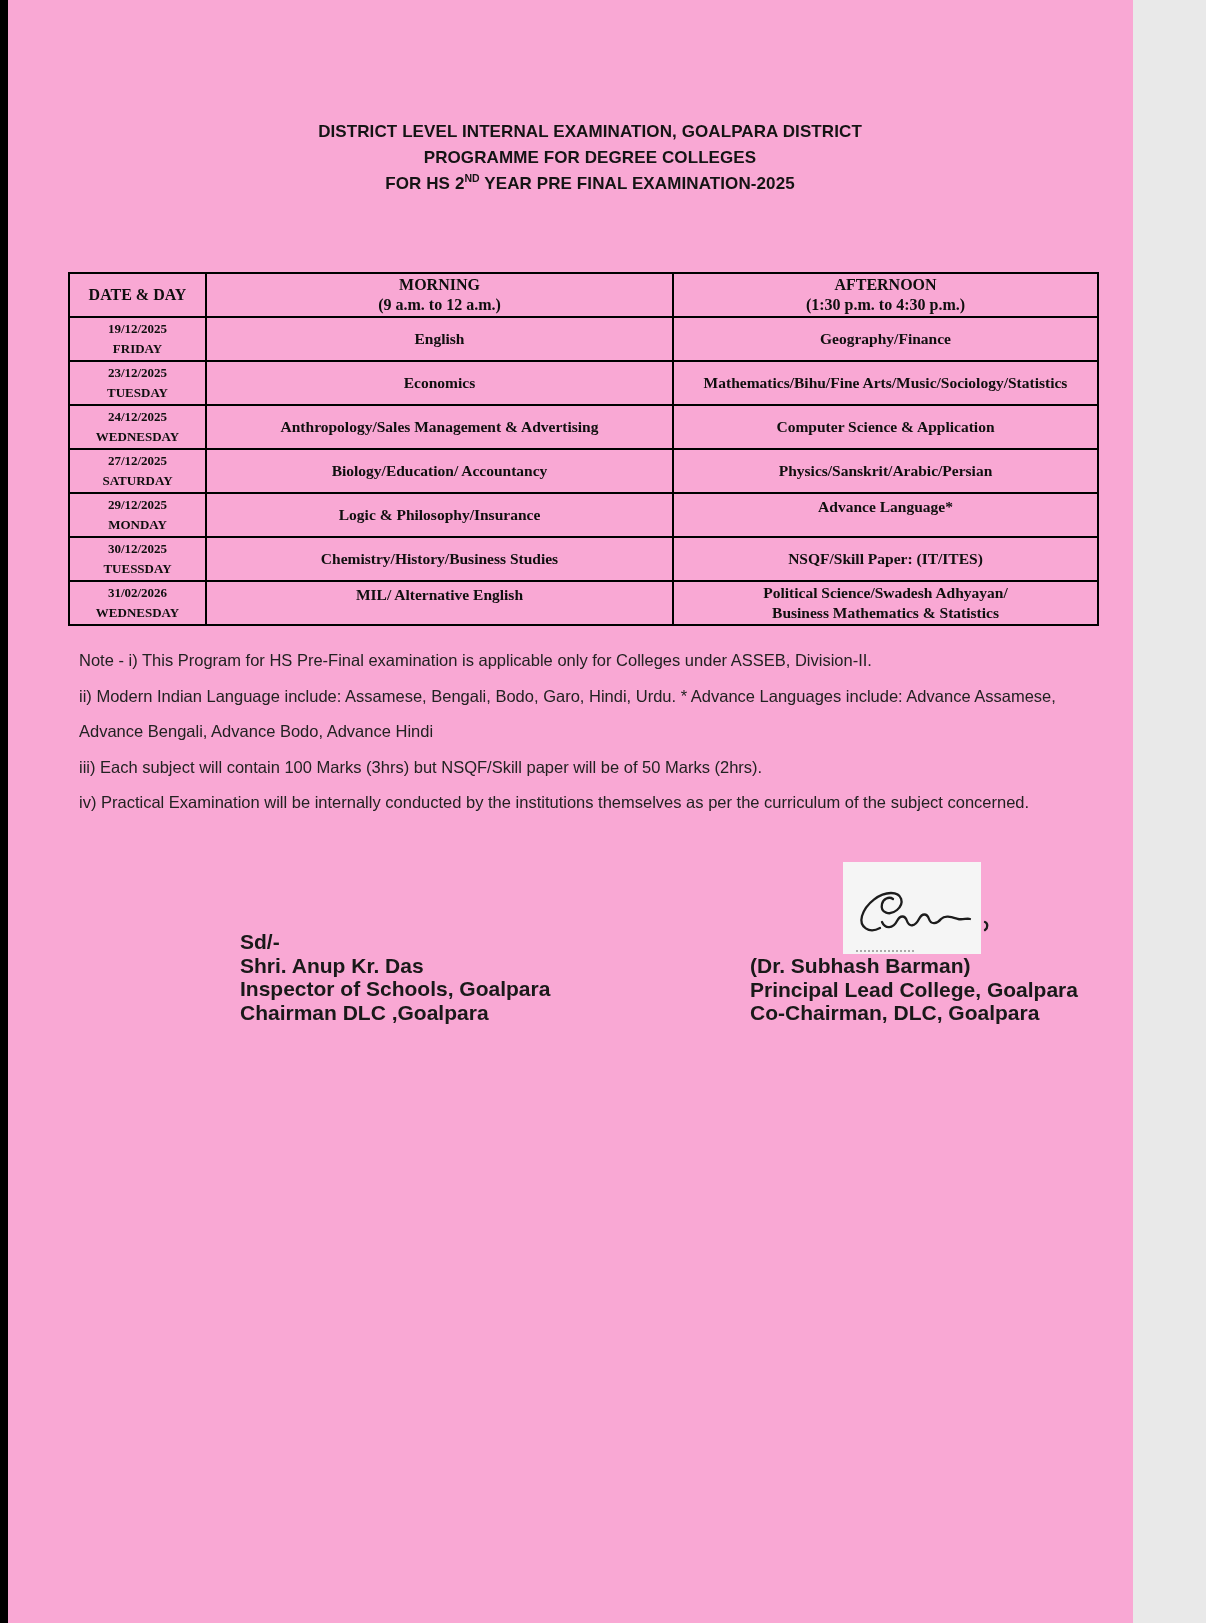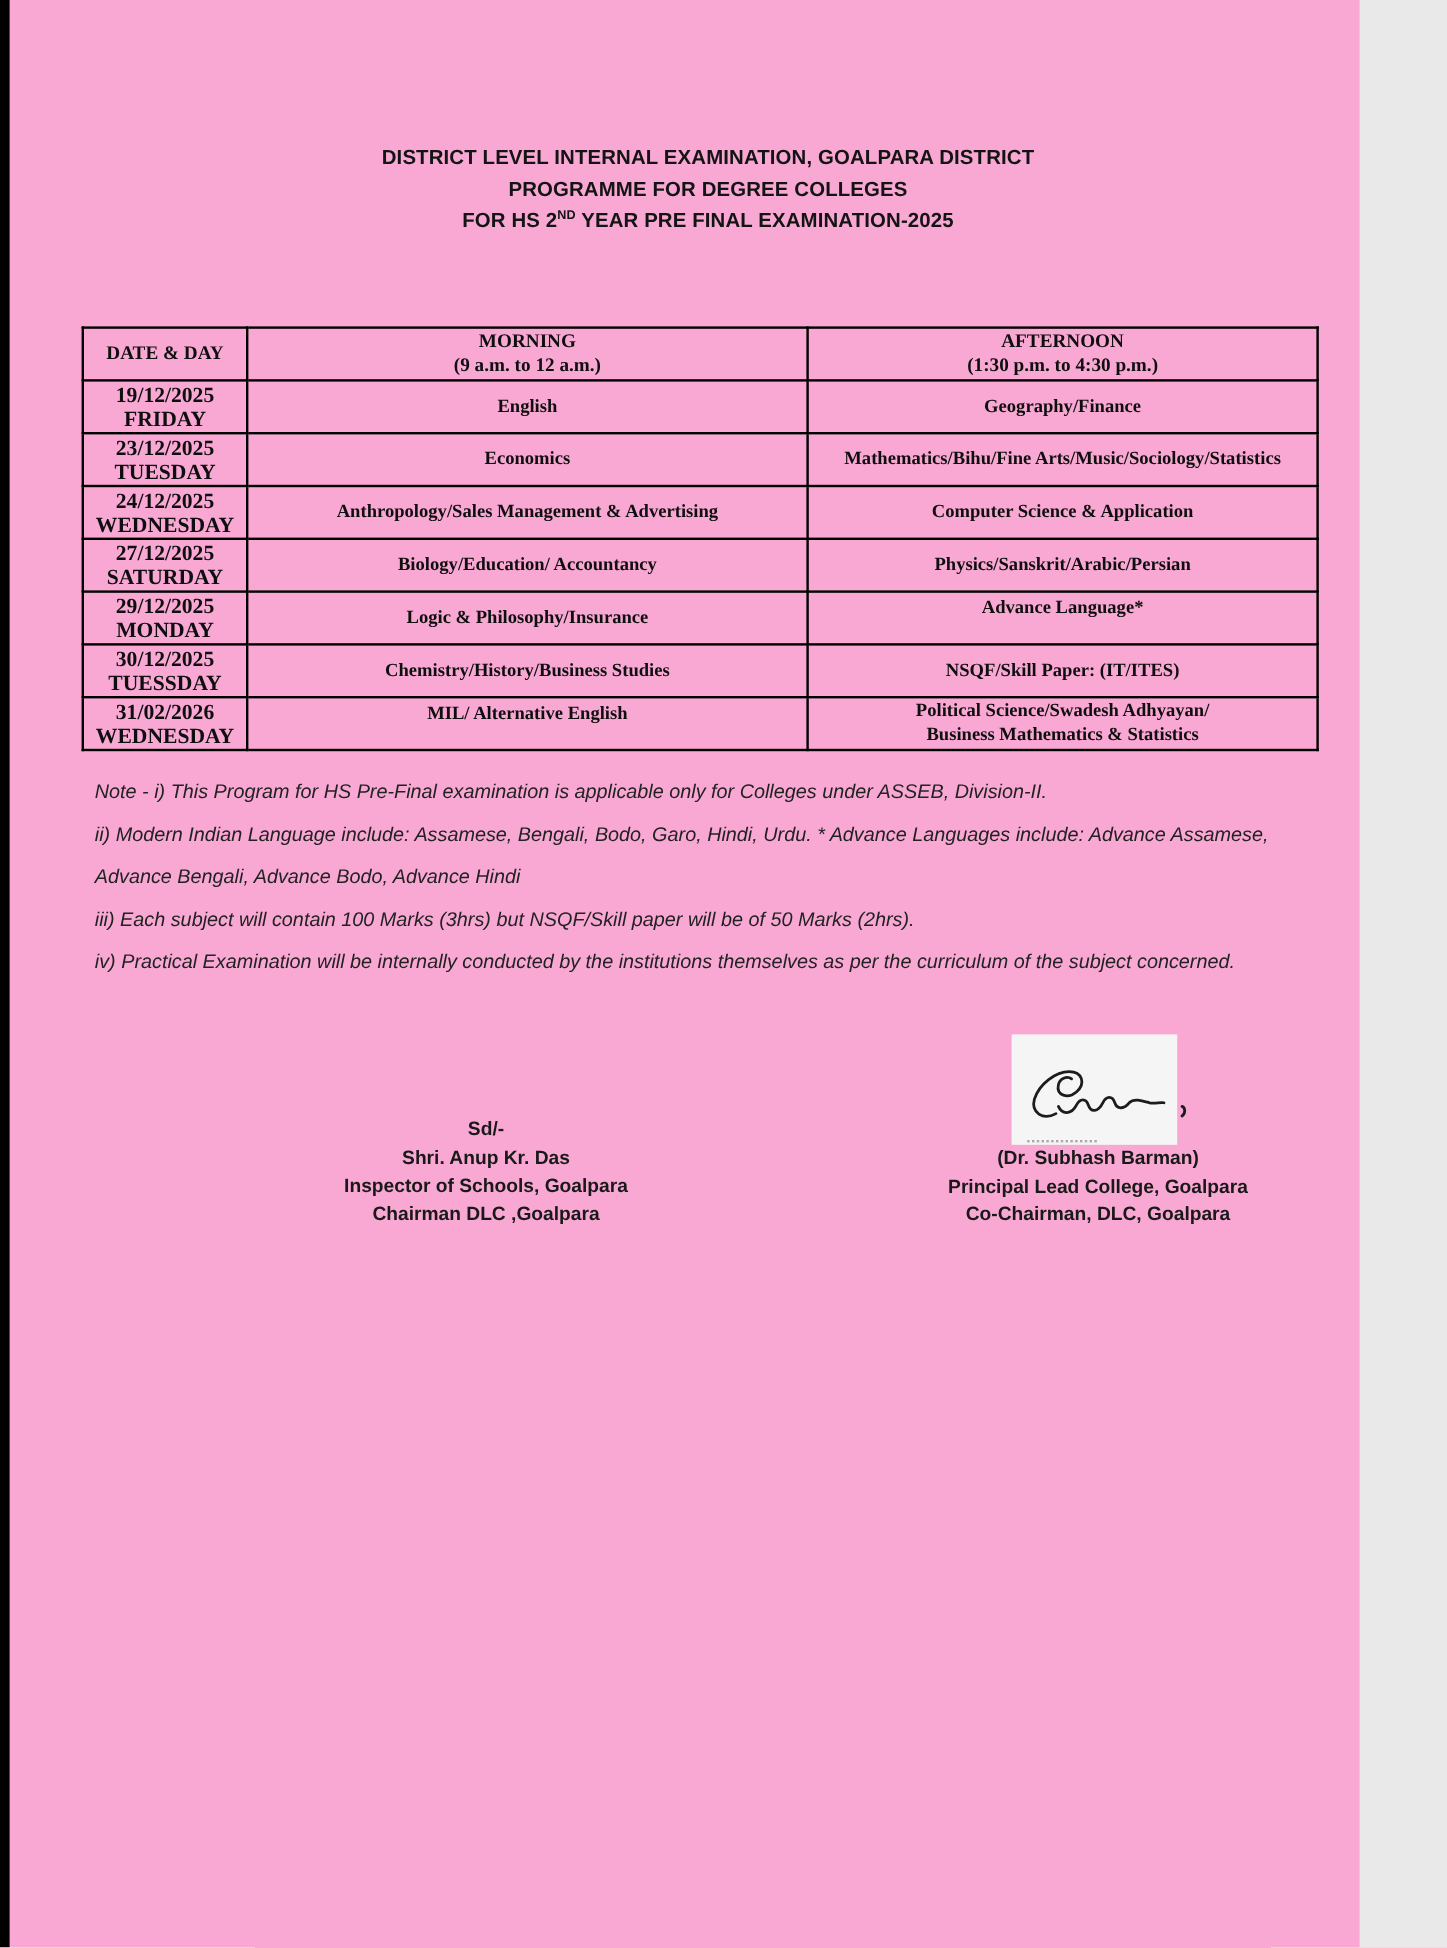--- a/index.html
+++ b/index.html
@@ -34,31 +34,31 @@
   .exam-table td,.exam-table th{
     border:2px solid #000;
     text-align:center;vertical-align:middle;
     padding:1px 4px;
     font-size:15.5px;line-height:20px;
   }
   .exam-table th{font-size:16px;}
   .exam-table tr{height:42px;}
   .exam-table tr.hdr{height:43px;}
   .exam-table td.vtop{vertical-align:top;padding-top:3px;}
-  .exam-table .datecell{font-size:18px;line-height:20px;}
+  .exam-table .datecell{font-size:13px;line-height:20px;}
   
   .notes{
     position:absolute;left:79px;top:643px;width:1038px;
     font-size:16.5px;line-height:35.5px;color:#222;
   }
-  .notes p{margin:0;font-style:italic;}
+  .notes p{margin:0;}
   
   .sig-block{
-    position:absolute;text-align:center;
-    font-weight:bold;font-size:16px;line-height:23.7px;
+    position:absolute;text-align:left;
+    font-weight:bold;font-size:21px;line-height:23.7px;
     color:#191919;
   }
   .sig-left{left:240px;top:930px;width:330px;}
   .sig-right{left:750px;top:954px;width:330px;}
   .sig-shade{
     position:absolute;left:843px;top:862px;width:138px;height:92px;
     background:#f5f5f5;
   }
   .sig-svg{position:absolute;left:846px;top:876px;}
   .sig-dots{

